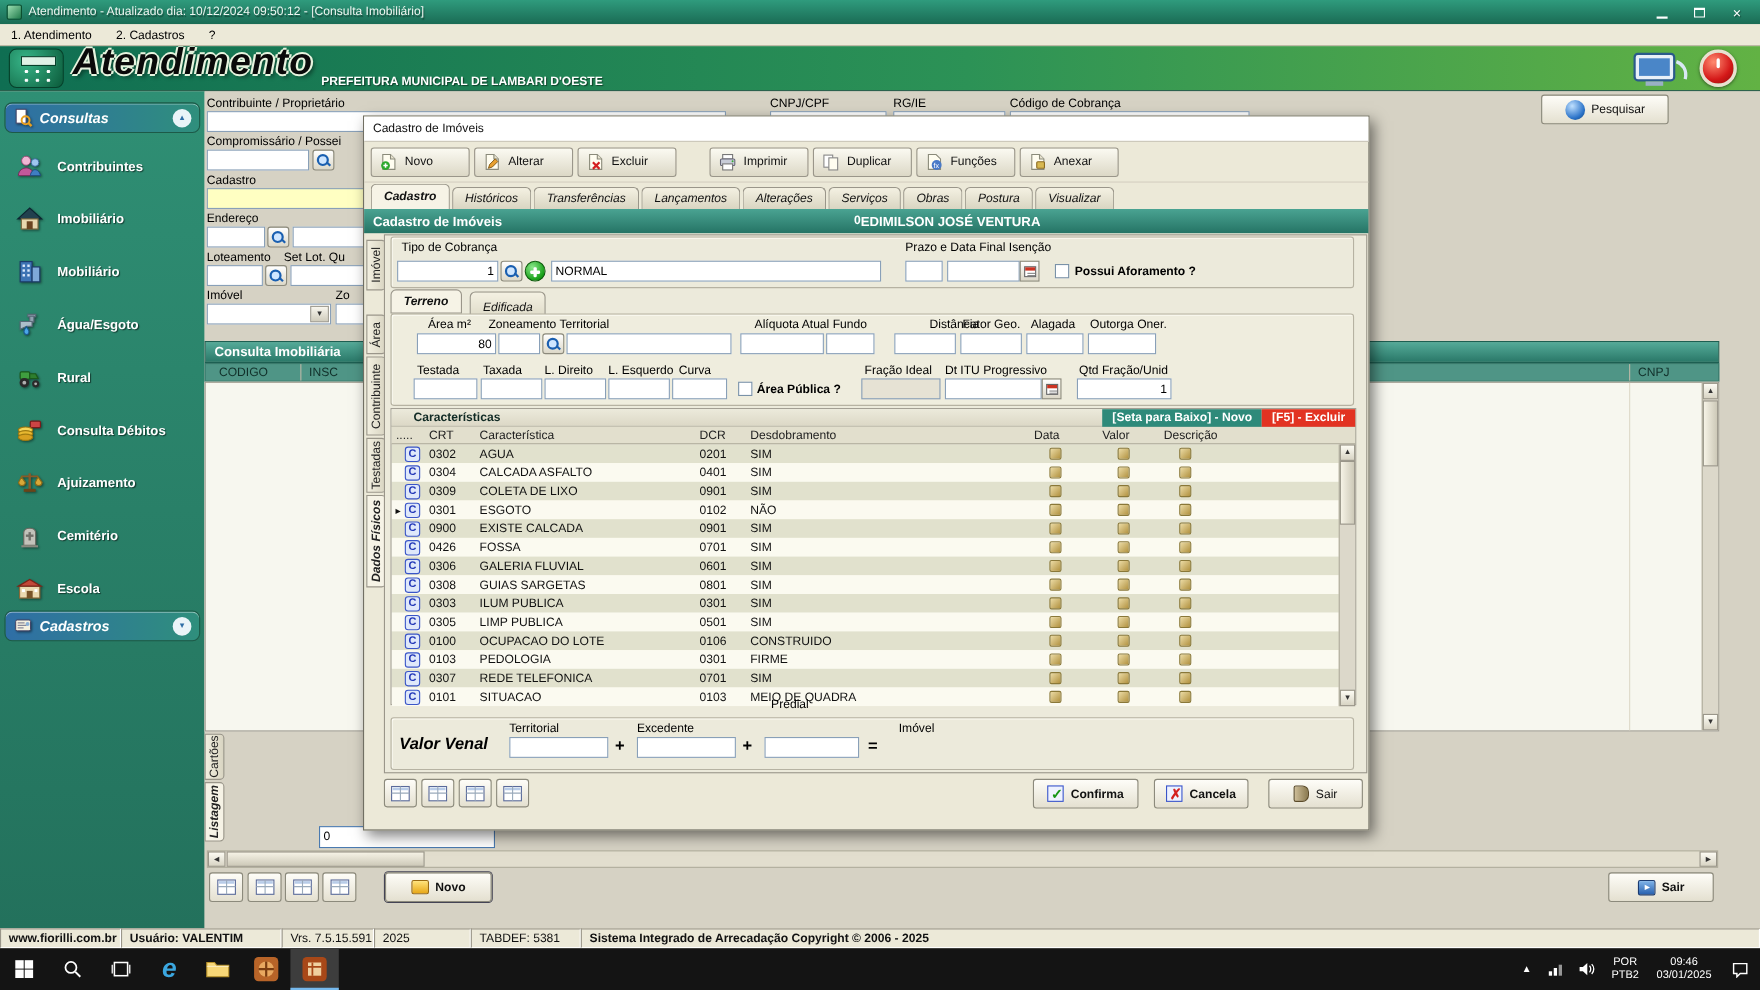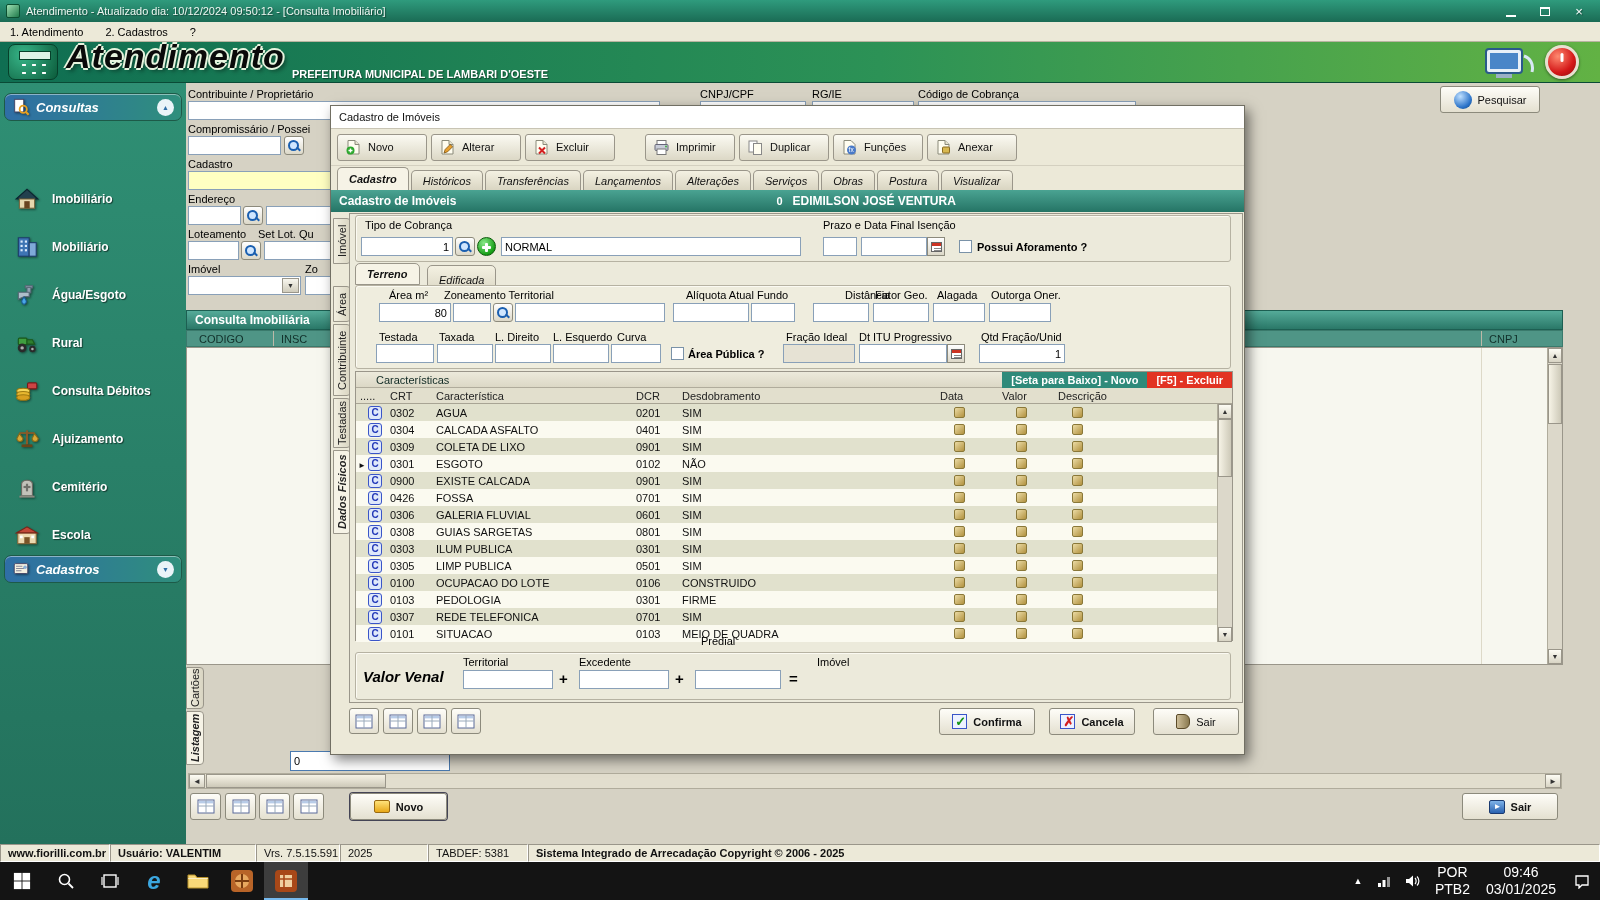--- a/index.html
+++ b/index.html
@@ -85,40 +85,40 @@
   .m-toolbar{position:absolute;left:0;top:23px;right:0;height:37px;display:flex;align-items:center;gap:4px;padding:0 6px;border-bottom:1px solid #d4d0c0}
   .m-tool{position:relative;width:90px;height:27px;background:linear-gradient(180deg,#fbfaf2,#dcd8c6);border:1px solid #9a968a;border-radius:3px;display:flex;align-items:center;gap:6px;padding:0 7px;cursor:pointer}
   .m-tabs{position:absolute;left:0;top:61px;right:0;height:23px;display:flex;align-items:flex-end;gap:2px;padding-left:6px}
   .xtab{height:20px;padding:0 11px;display:flex;align-items:center;background:linear-gradient(180deg,#f4f1e2,#d9d5c2);border:1px solid #9a968a;border-bottom:none;border-radius:5px 5px 0 0;font-style:italic;cursor:pointer;white-space:nowrap}
   .xtab.active{font-weight:bold;background:#f6f3e6;height:23px}
   .m-head{position:absolute;left:0;top:84px;right:0;height:22px;background:linear-gradient(180deg,#4aa392,#257465);color:#fff;display:flex;align-items:center;padding:0 8px;font-weight:bold;font-size:12px}
   .frame{position:absolute;left:18px;top:107px;width:894px;height:490px;border:1px solid #9a968a;background:#eceadb}
   .gbox{position:absolute;border:1px solid #b6b2a2;border-radius:3px;box-shadow:inset 1px 1px 0 #fbfaf2}
   .char-wrap{position:absolute;left:24px;top:265px;width:878px;height:270px;border:1px solid #9a968a;background:#fbfaf0}
   .char-bar{display:flex;align-items:center;height:16px;background:linear-gradient(180deg,#eceadb,#dcd8c6);border-bottom:1px solid #b0ac9c}
-  .char-bar .ct{margin-left:20px;font-weight:normal;color:#102a24}
+  .char-bar .ct{margin-left:20px;font-weight:bold;color:#102a24}
   .hint-teal{margin-left:auto;background:#2e8a7a;color:#fff;font-weight:bold;height:16px;display:flex;align-items:center;padding:0 9px}
   .hint-red{background:#e23322;color:#fff;font-weight:bold;height:16px;display:flex;align-items:center;padding:0 9px}
   .char-head,.crow{display:grid;grid-template-columns:12px 22px 46px 200px 46px 230px 62px 56px 1fr;align-items:center}
   .char-head{height:16px;background:#e2dfcd;border-bottom:1px solid #a8a494;font-size:11px;color:#222}
   .char-rows{position:relative;height:238px;overflow:hidden}
   .crow{height:17px;background:#fbfaf0;cursor:pointer}
   .crow.alt{background:#e1e1cd}
   .crow.selected .cmark::before{content:"►";font-size:8px;color:#111;margin-left:2px}
   .cico{width:14px;height:14px;border:1px solid #3a55c8;background:#dfe8fa;color:#2338b8;font-size:10px;font-weight:bold;display:flex;align-items:center;justify-content:center;border-radius:3px}
   .hico{display:block;width:11px;height:11px;border:1px solid #8a7838;border-radius:2px;background:linear-gradient(135deg,#ecdca6,#b1913f)}
   .c-data,.c-valor,.c-desc{display:flex;padding-left:42px}
   .statusbar{position:absolute;left:0;top:844px;width:1600px;height:28px;background:#ece9d8;display:flex}
   .sseg{border:1px solid;border-color:#9a968a #fff #fff #9a968a;display:flex;align-items:center;padding:0 7px;white-space:nowrap;overflow:hidden;height:18px}
   
   .taskbar{position:absolute;left:0;top:862px;width:1600px;height:38px;background:#141414;display:flex;align-items:center;color:#fff}
   .tb-ic{width:44px;height:38px;display:flex;align-items:center;justify-content:center;cursor:pointer}
   .tb-ic.active{background:#3d3d3d;box-shadow:inset 0 -2px 0 #76b9ed}
   .tb-right{margin-left:auto;display:flex;align-items:center;height:38px}
-  .tb-txt{font-size:14px;text-align:center;line-height:1.25;padding:0 8px;white-space:nowrap}
+  .tb-txt{font-size:10px;text-align:center;line-height:1.25;padding:0 8px;white-space:nowrap}
   .edge-e{font-size:24px;font-weight:bold;font-style:italic;color:#3ba7e0}
 </style>
 </head>
 <body>
 
 <div class="screen">
 
   <div class="titlebar">
     <span class="title-ic"></span>
     <span>Atendimento - Atualizado dia: 10/12/2024 09:50:12 - [Consulta Imobiliário]</span>
@@ -160,20 +160,31 @@
         <svg viewBox="0 0 20 20" width="18" height="18">
             <rect x="3" y="1.5" width="10" height="14" fill="#fff" stroke="#446"></rect>
             <circle cx="12.5" cy="12.5" r="4" fill="none" stroke="#e8a020" stroke-width="2"></circle>
             <path d="M15.5 15.5l3 3" stroke="#e8a020" stroke-width="2.4"></path>
           </svg>
       </span>
       <span>Consultas</span>
       <span class="chev">▲</span>
     </div>
 
+    <div class="side-item" style="top:48px">
+      <span class="side-ic">
+          <svg viewBox="0 0 24 24" width="28" height="26">
+            <circle cx="9" cy="7.5" r="3.8" fill="#f0b6d4" stroke="#9a4a78" stroke-width=".8"></circle>
+            <circle cx="16.5" cy="9" r="3.2" fill="#9ec6ee" stroke="#3a6aa0" stroke-width=".8"></circle>
+            <path d="M2.5 20c0-4.5 4-6.5 6.5-6.5s6.5 2 6.5 6.5z" fill="#c2589a" stroke="#7a2a5a" stroke-width=".8"></path>
+            <path d="M12.5 20c.5-3.5 2.5-5 4-5s4 1.5 4.5 5z" fill="#3f7ec2" stroke="#1d4a80" stroke-width=".8"></path>
+          </svg>
+        </span>
+      <span class="side-lbl">Contribuintes</span>
+    </div>
     <div class="side-item" style="top:144px">
       <span class="side-ic">
           <svg viewBox="0 0 24 24" width="28" height="26">
             <rect x="4" y="3.5" width="10" height="17" fill="#3e74b4" stroke="#1c3c6a"></rect>
             <rect x="14" y="8" width="6.5" height="12.5" fill="#7fa9d8" stroke="#1c3c6a"></rect>
             <g fill="#dceafc">
               <rect x="6" y="6" width="2" height="2"></rect>
               <rect x="10" y="6" width="2" height="2"></rect>
               <rect x="6" y="10" width="2" height="2"></rect>
               <rect x="10" y="10" width="2" height="2"></rect>
@@ -280,21 +291,21 @@
 
   <div class="content">
     <span class="lbl" style="left:2px;top:5px">Contribuinte / Proprietário</span>
     <input class="tbox" style="left: 2px; top: 18px; width: 472px;">
     <span class="lbl" style="left:514px;top:5px">CNPJ/CPF</span>
     <input class="tbox" style="left: 514px; top: 18px; width: 106px;">
     <span class="lbl" style="left:626px;top:5px">RG/IE</span>
     <input class="tbox" style="left: 626px; top: 18px; width: 102px;">
     <span class="lbl" style="left:732px;top:5px">Código de Cobrança</span>
     <input class="tbox" style="left: 732px; top: 18px; width: 218px;">
-    <div class="btn" style="left:1254px;top:3px;width:100px;height:27px">
+    <div class="btn" style="left:1215px;top:3px;width:116px;height:27px">
       <span class="ic-orb"></span>
       <span class="bl">Pesquisar</span>
     </div>
 
     <span class="lbl" style="left:2px;top:40px">Compromissário / Possei</span>
     <input class="tbox" style="left: 2px; top: 53px; width: 93px;">
     <span class="mag-btn" style="left:98px;top:53px">
         <i class="mag"></i>
       </span>
 
@@ -554,21 +565,21 @@
       <span class="xtab">Alterações</span>
       <span class="xtab">Serviços</span>
       <span class="xtab">Obras</span>
       <span class="xtab">Postura</span>
       <span class="xtab">Visualizar</span>
     </div>
 
     <div class="m-head">
       <span>Cadastro de Imóveis</span>
       <span style="margin-left:320px;font-size:11px">0</span>
-      <span style="margin-left:10px">EDIMILSON JOSÉ VENTURA</span>
+      <span style="">EDIMILSON JOSÉ VENTURA</span>
     </div>
 
     <div class="vtab" style="left:2px;top:112px;height:46px">
         <span>Imóvel</span>
       </div>
     <div class="vtab" style="left:2px;top:180px;height:36px">
         <span>Área</span>
       </div>
     <div class="vtab" style="left:2px;top:218px;height:72px">
         <span>Contribuinte</span>

